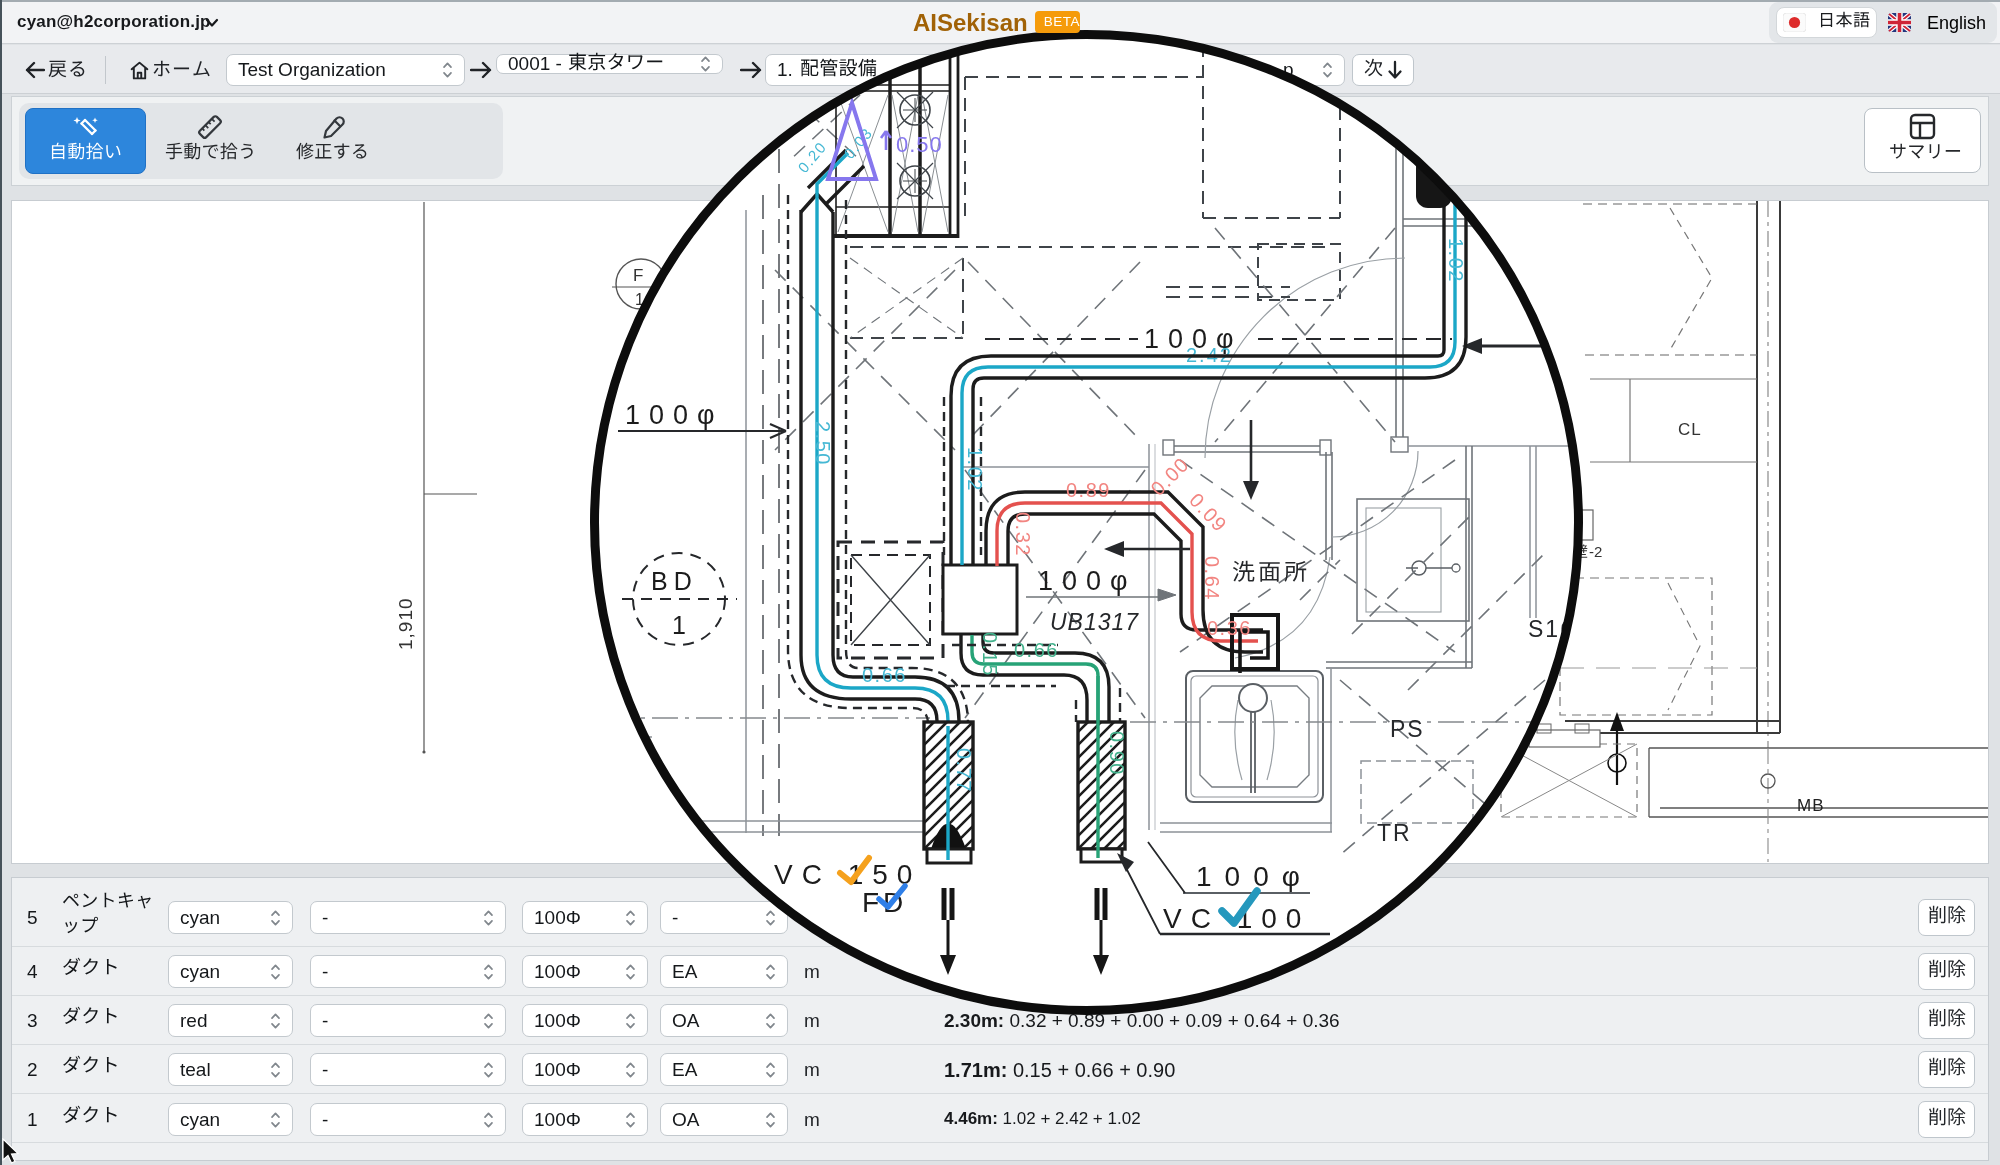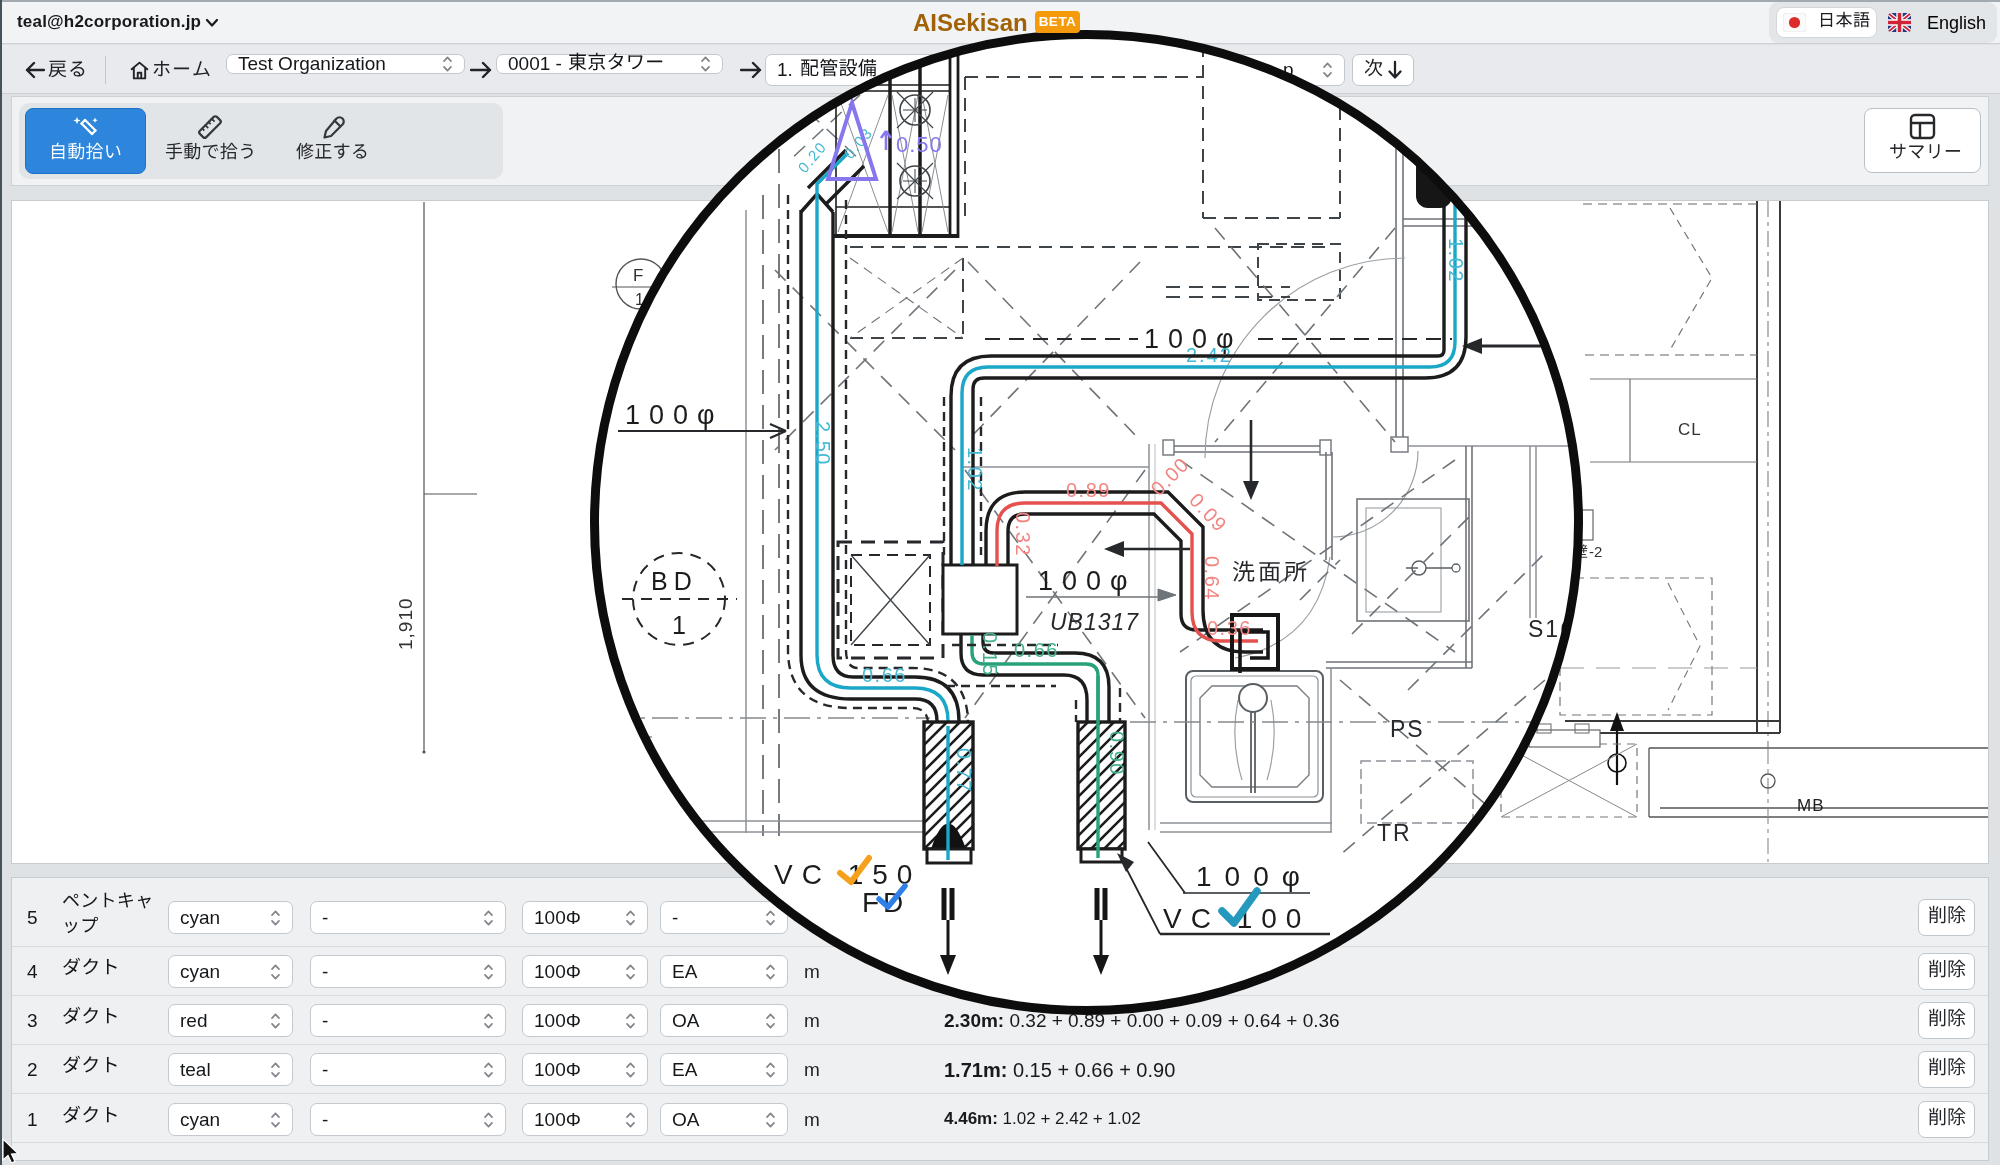--- a/index.html
+++ b/index.html
@@ -8,26 +8,26 @@
 .sel{position:absolute;background:#fff;border:1.5px solid #c3c9ce;border-radius:7px;
  display:flex;align-items:center;padding:0 11px;color:#15181b;font-size:19px}
 .sel .sp{margin-left:auto}
 .btnw{position:absolute;background:#fff;border:1.5px solid #bfc6cc;border-radius:7px;
  display:flex;align-items:center;justify-content:center;color:#23262a;font-size:19px}
 </style></head>
 <body>
 <div class="abs" style="left:0;top:0;width:2000px;height:2px;background:#a3abb1;z-index:60"></div>
 <div class="abs" style="left:0;top:0;width:2px;height:1165px;background:#46525a;z-index:60"></div>
 <div class="abs" style="left:0;top:0;width:2000px;height:44px;background:#f2f3f5;border-bottom:1px solid #cdd1d5"></div>
-<div class="abs" style="left:17px;top:12px;font-size:17px;font-weight:700;color:#17191c;letter-spacing:.2px">teal@h2corporation.jp</div>
+<div class="abs" style="left:17px;top:12px;font-size:17px;font-weight:700;color:#17191c;letter-spacing:.2px">cyan@h2corporation.jp</div>
 <svg class="abs" style="left:204px;top:16px" width="16" height="13" viewBox="0 0 16 13">
     <path d="M3,4 L8,9.5 L13,4" stroke="#17191c" stroke-width="2.2" fill="none" stroke-linecap="round" stroke-linejoin="round"></path>
   </svg>
 <div class="abs" style="left:913px;top:9px;font-size:24px;font-weight:700;color:#a16207">AISekisan</div>
-<div class="abs" style="z-index:55;left:1035px;top:11px;width:45px;height:22px;background:#f59b0b;border-radius:4px;color:#fff;font-size:13.5px;font-weight:700;text-align:center;line-height:22px;letter-spacing:.5px">BETA</div>
+<div class="abs" style="z-index:55;left:1035px;top:11px;width:45px;height:22px;background:#f59b0b;border-radius:4px;color:#fff;font-size:13.5px;font-weight:400;text-align:right;line-height:22px;letter-spacing:.5px">BETA</div>
 <div class="abs" style="left:1769px;top:2px;width:228px;height:41px;background:#e3e6e9;border-radius:9px"></div>
 <div class="abs" style="left:1776px;top:7px;width:101px;height:31px;background:#fff;border:1px solid #d3d7da;border-radius:8px"></div>
 <svg class="abs" style="left:1783px;top:13px" width="23" height="19" viewBox="0 0 23 19">
     <rect x="0" y="0" width="23" height="19" rx="3.5" fill="#fbfbfb" stroke="#e8e8e8"></rect>
     <circle cx="11.5" cy="9.5" r="5.6" fill="#dd2b2b"></circle>
   </svg>
 <div class="abs" style="left:1818px;top:11px"><svg style="vertical-align:middle;position:relative;top:0px" width="52" height="22" viewBox="0 0 52 22" fill="#1b1d20">
       <path d="M253 -352H752V-71H253ZM253 -426V-697H752V-426ZM176 -772V69H253V4H752V64H832V-772Z" transform="translate(0,15.0) scale(0.0170)"></path>
       <path d="M460 -839V-629H65V-553H413C328 -381 183 -219 31 -140C48 -125 72 -97 85 -78C231 -164 368 -315 460 -489V-183H264V-107H460V80H539V-107H730V-183H539V-488C629 -315 765 -163 915 -80C928 -101 954 -131 972 -146C814 -223 670 -381 585 -553H937V-629H539V-839Z" transform="translate(17.5,15.0) scale(0.0170)"></path>
       <path d="M86 -532V-472H368V-532ZM92 -805V-745H367V-805ZM86 -395V-336H368V-395ZM38 -671V-609H402V-671ZM479 -280V80H550V34H829V76H902V-280ZM550 -34V-212H829V-34ZM406 -423V-356H964V-423H875V-634H648L665 -737H932V-803H437V-737H591L575 -634H452V-569H565C556 -516 546 -466 537 -423ZM637 -569H803V-423H610C619 -465 628 -516 637 -569ZM84 -258V79H150V33H372V-258ZM150 -196H305V-28H150Z" transform="translate(35.0,15.0) scale(0.0170)"></path>
@@ -57,21 +57,21 @@
     </svg></div>
 <div class="abs" style="left:105px;top:56px;width:1px;height:28px;background:#c2c7cc"></div>
 <svg class="abs" style="left:129px;top:60px" width="21" height="21" viewBox="0 0 24 23">
 <path d="M3,10 L12,2.5 L21,10 M5.5,8.5 V20.5 H18.5 V8.5 M10,20.5 V14 H14 V20.5" stroke="#202327" stroke-width="2.2" fill="none" stroke-linecap="round" stroke-linejoin="round"></path>
   </svg>
 <div class="abs" style="left:152px;top:59px"><svg style="vertical-align:middle;position:relative;top:0px" width="59" height="25" viewBox="0 0 59 25" fill="#202327">
       <path d="M342 -380 272 -414C233 -333 148 -214 81 -153L150 -106C207 -167 300 -295 342 -380ZM760 -414 692 -377C745 -314 820 -190 859 -111L933 -152C893 -224 814 -350 760 -414ZM112 -616V-531C139 -534 167 -535 198 -535H475V-527C475 -480 475 -138 475 -84C475 -57 463 -46 436 -46C410 -46 365 -49 321 -57L328 22C369 27 428 29 470 29C531 29 556 2 556 -50C556 -122 556 -446 556 -527V-535H821C845 -535 875 -534 902 -532V-615C877 -612 844 -610 820 -610H556V-713C556 -734 560 -770 562 -784H468C472 -769 475 -734 475 -713V-610H197C165 -610 140 -612 112 -616Z" transform="translate(0,16.7) scale(0.0190)"></path>
       <path d="M102 -433V-335C133 -338 186 -340 241 -340C316 -340 715 -340 790 -340C835 -340 877 -336 897 -335V-433C875 -431 839 -428 789 -428C715 -428 315 -428 241 -428C185 -428 132 -431 102 -433Z" transform="translate(20.0,16.7) scale(0.0190)"></path>
       <path d="M167 -111C138 -110 104 -109 74 -110L89 -17C118 -21 147 -26 172 -28C306 -40 641 -77 795 -97C818 -48 837 -2 850 34L934 -4C892 -107 783 -308 712 -411L637 -377C674 -329 719 -251 759 -172C649 -157 457 -136 310 -122C360 -252 459 -559 488 -653C501 -695 512 -721 522 -746L422 -766C419 -740 415 -716 403 -670C375 -572 273 -252 217 -114Z" transform="translate(40.0,16.7) scale(0.0190)"></path>
     </svg></div>
-<div class="sel" style="left:226px;top:54px;width:239px;height:20px">Test Organization<svg class="sp" width="11" height="22" viewBox="0 0 11 22">
+<div class="sel" style="left:226px;top:54px;width:239px;height:32px">Test Organization<svg class="sp" width="11" height="22" viewBox="0 0 11 22">
       <path d="M2,8.2 L5.5,4.4 L9,8.2 M2,13.8 L5.5,17.6 L9,13.8" stroke="#81878d" stroke-width="1.7" fill="none" stroke-linecap="round" stroke-linejoin="round"></path>
     </svg></div>
 <svg class="abs" style="left:470px;top:61px" width="22" height="18" viewBox="0 0 22 18">
     <path d="M1,9 H20 M13,2 L20,9 L13,16" stroke="#202327" stroke-width="2.4" fill="none" stroke-linecap="round" stroke-linejoin="round"></path>
   </svg>
 <div class="sel" style="left:496px;top:54px;width:227px;height:20px">
     <span style="margin-right:6px">0001 -</span>
     <svg style="vertical-align:middle;position:relative;top:0px" width="97" height="25" viewBox="0 0 97 25" fill="#15181b">
       <path d="M153 -590V-222H396C306 -128 166 -43 41 1C58 16 81 45 93 64C221 13 363 -83 459 -191V80H536V-194C633 -85 778 14 909 66C921 46 945 17 962 1C835 -41 692 -128 600 -222H859V-590H536V-674H940V-745H536V-839H459V-745H66V-674H459V-590ZM226 -379H459V-282H226ZM536 -379H782V-282H536ZM226 -530H459V-435H226ZM536 -530H782V-435H536Z" transform="translate(0,16.7) scale(0.0190)"></path>
       <path d="M262 -495H743V-330H262ZM687 -172C754 -104 836 -9 873 50L945 11C905 -47 821 -139 754 -205ZM229 -206C193 -137 118 -53 46 -1C64 8 91 28 106 43C181 -14 258 -102 305 -181ZM458 -841V-724H65V-652H937V-724H537V-841ZM188 -561V-264H459V-9C459 5 455 9 437 10C419 11 356 11 287 9C298 30 309 59 313 80C401 80 458 80 492 69C527 58 537 37 537 -7V-264H822V-561Z" transform="translate(19.3,16.7) scale(0.0190)"></path>

